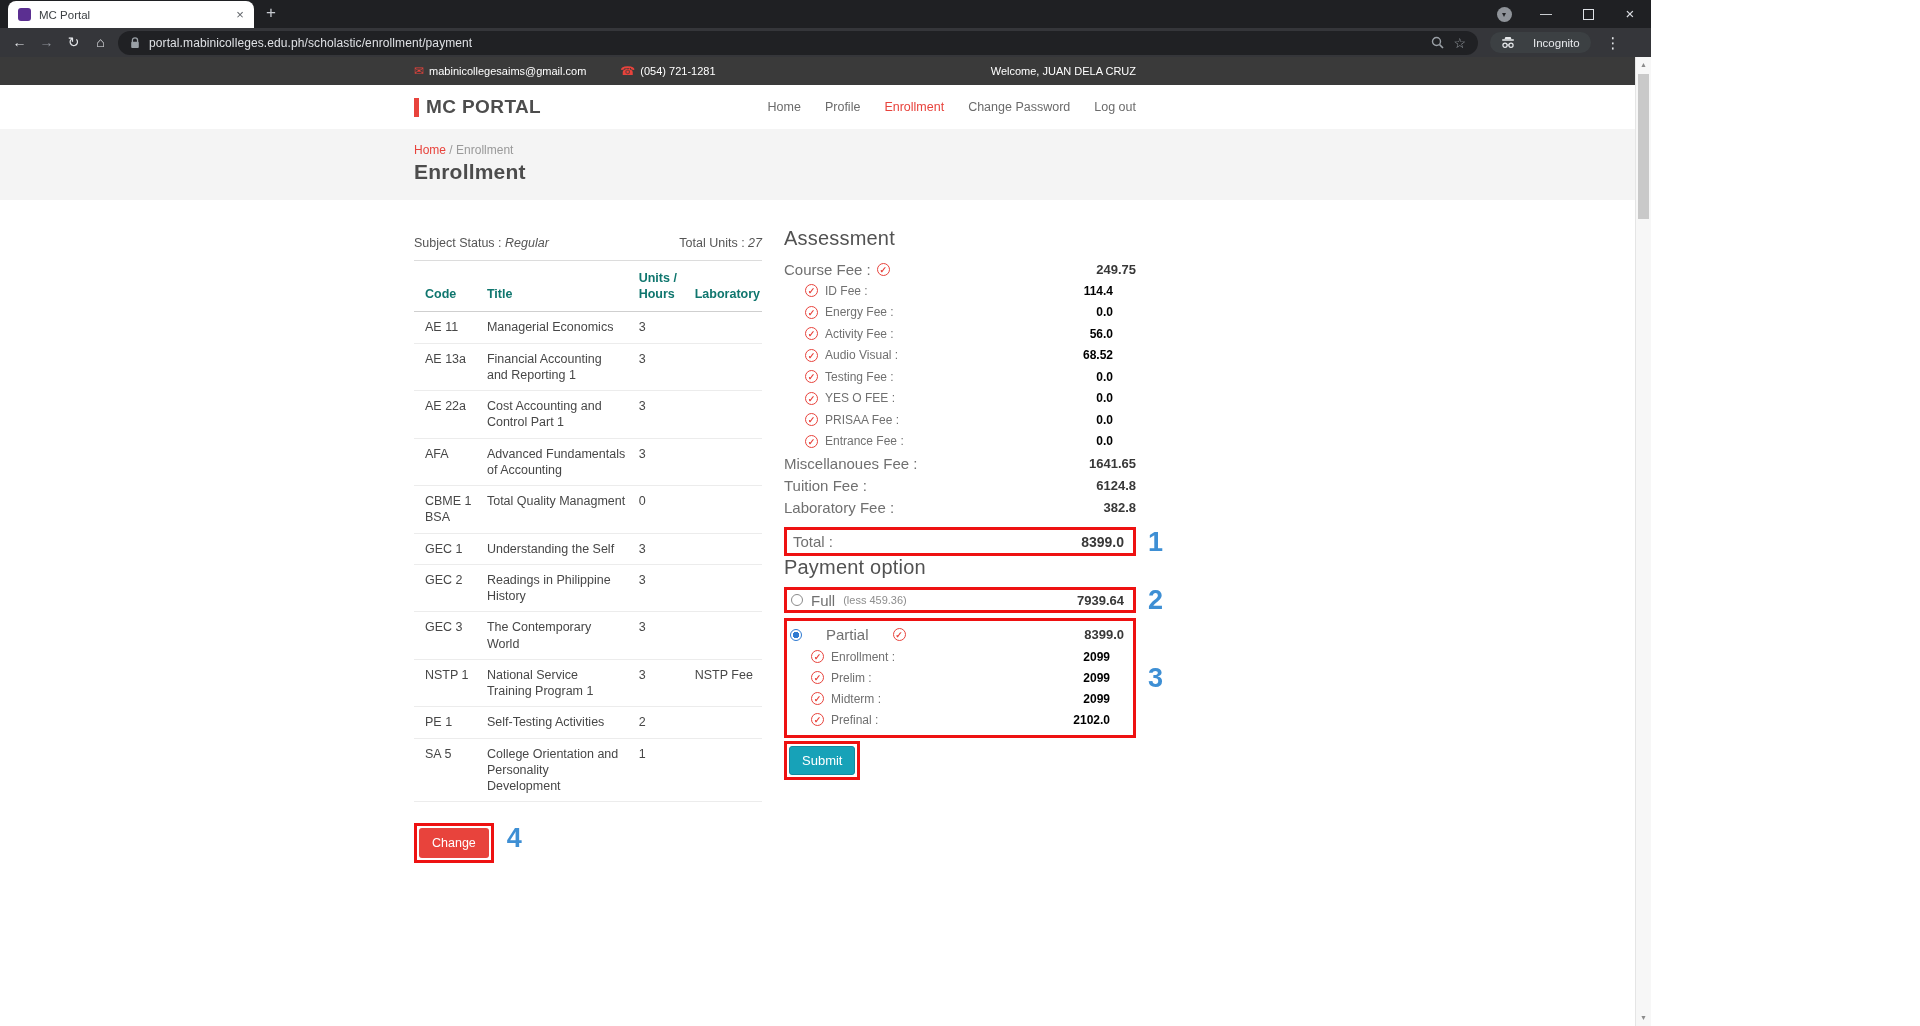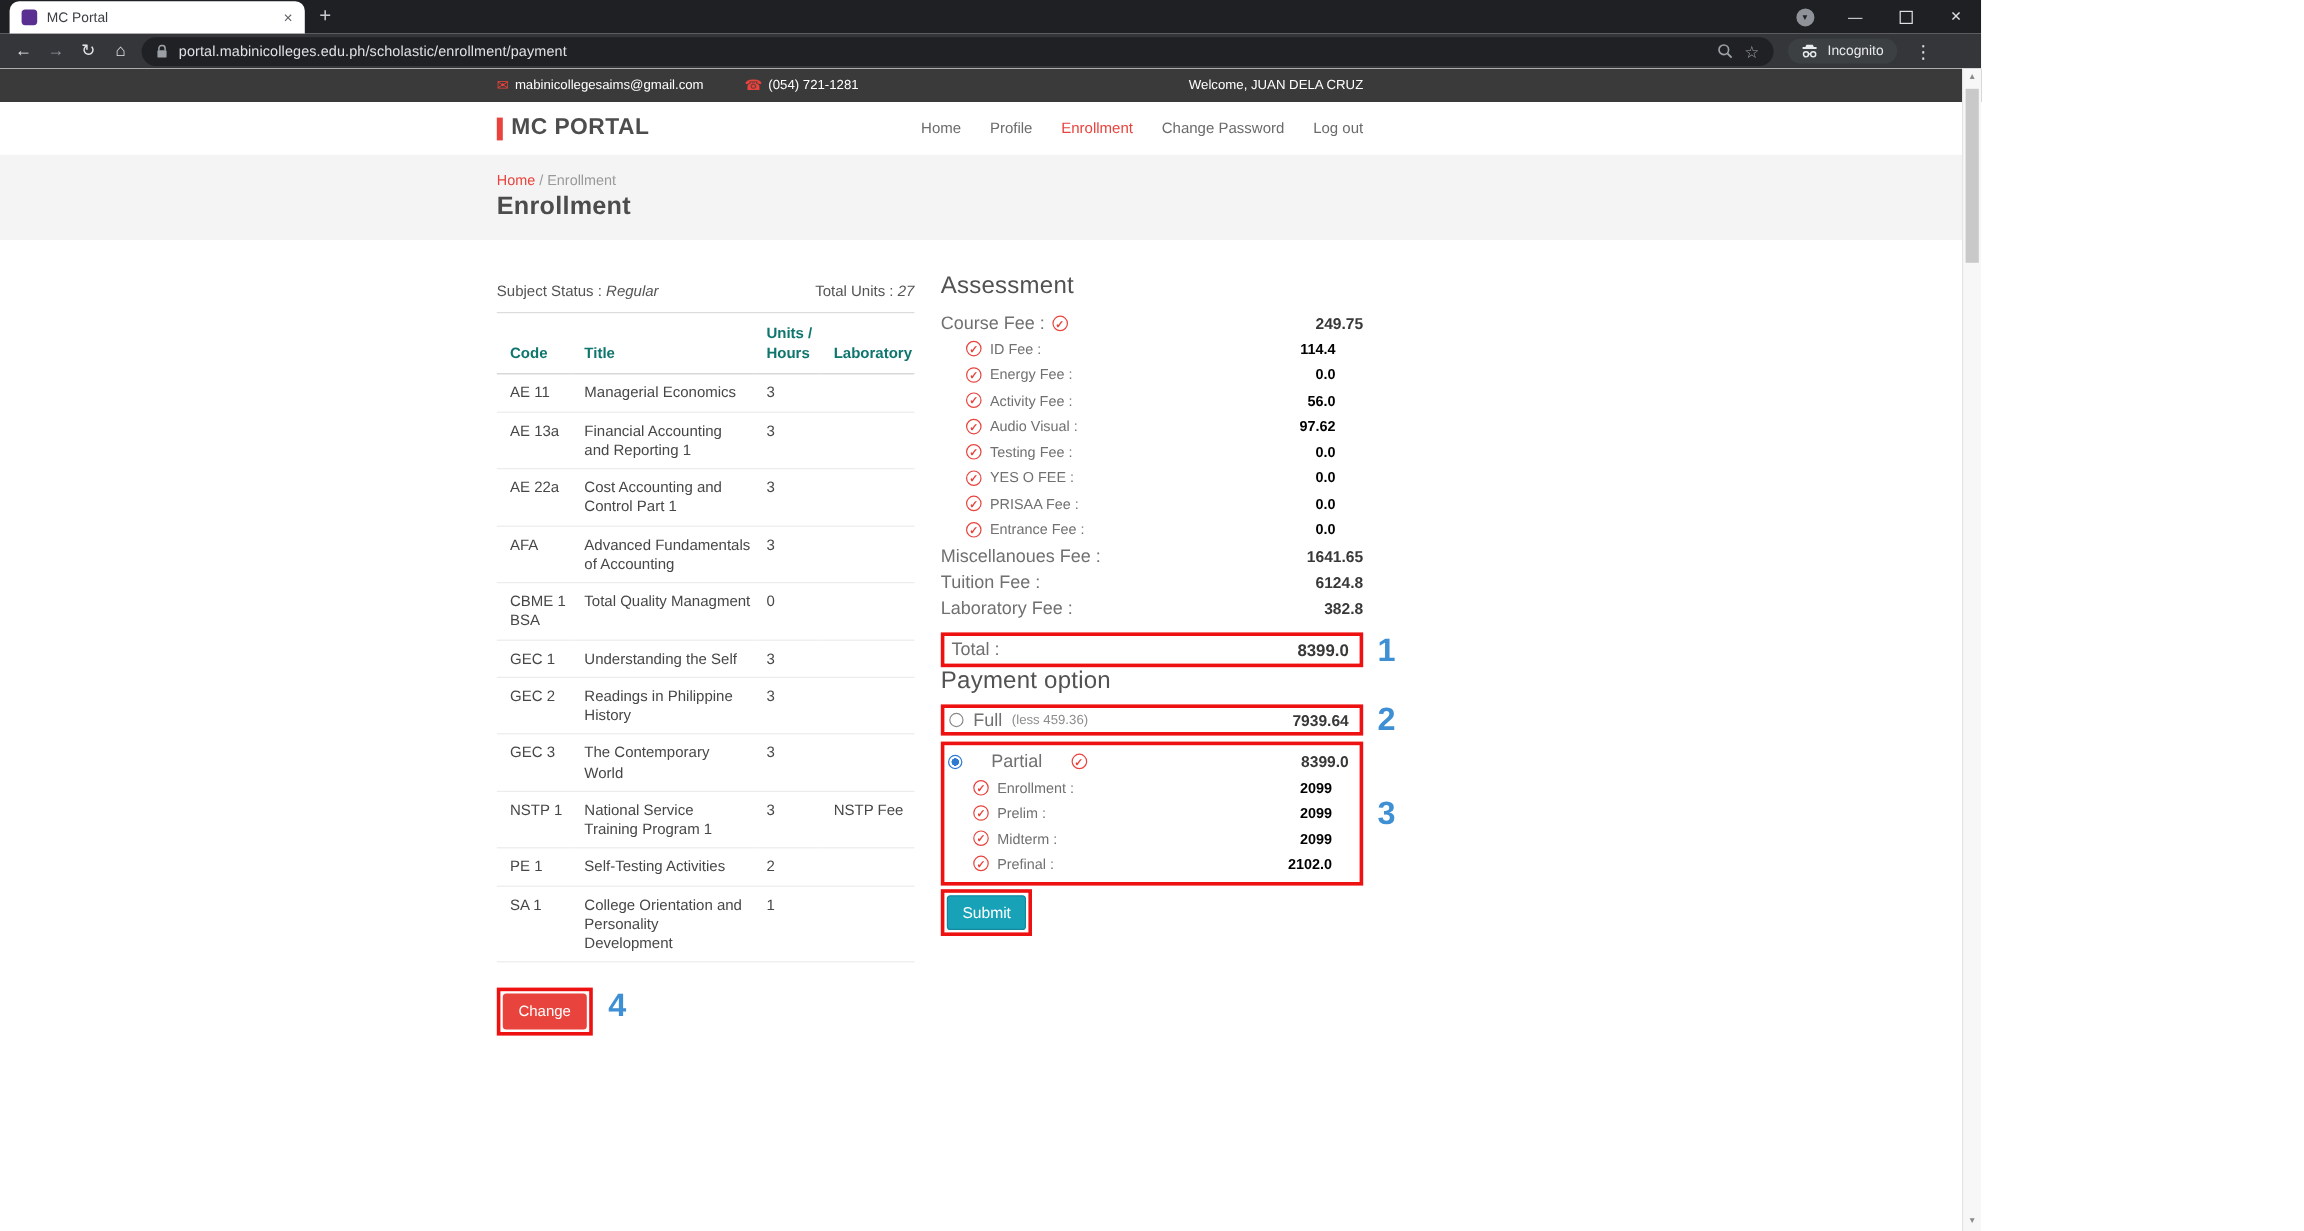--- a/index.html
+++ b/index.html
@@ -27,21 +27,21 @@
   .max-box{display:inline-block;width:9px;height:9px;border:1px solid #dee1e6;vertical-align:middle;}
 
   
   .toolbar{height:29px;background:#35363a;display:flex;align-items:center;padding-left:6px;}
   .tbtn{width:27px;height:27px;line-height:27px;text-align:center;color:#e3e5e8;font-size:14px;flex:none;}
   .tbtn.dim{color:#8f939a;}
   .addressbar{width:1336px;height:24px;margin-left:4px;background:#202124;border-radius:12px;display:flex;align-items:center;padding:0 12px;gap:9px;flex:none;}
   .url{flex:1;font-size:12px;color:#dfe1e5;letter-spacing:.1px;white-space:nowrap;overflow:hidden;}
   .ab-icon{flex:none;display:flex;align-items:center;}
   .star{font-size:14px;color:#9aa0a6;line-height:24px;}
-  .incog{margin-left:12px;height:21px;border-radius:11px;background:#3c4043;color:#e8eaed;font-size:11.5px;display:flex;align-items:center;gap:8px;padding:0 11px;flex:none;}
+  .incog{margin-left:12px;height:21px;border-radius:11px;background:#3c4043;color:#e8eaed;font-size:11.5px;display:flex;align-items:center;gap:18px;padding:0 11px;flex:none;}
   .menu-dots{margin-left:10px;color:#e3e5e8;font-size:15px;width:24px;text-align:center;flex:none;}
 
   
   .page{position:absolute;top:57px;left:0;width:1904px;height:969px;background:#fff;overflow:hidden;}
   .container{width:722px;margin-left:414px;}
 
   .infobar{height:28px;background:#3a3a3a;}
   .infobar .container{display:flex;align-items:center;height:100%;gap:34px;font-size:11px;color:#fff;}
   .chip{display:flex;align-items:center;gap:5px;}
   .chip .ic{color:var(--accent);font-size:12px;}
@@ -298,21 +298,21 @@
                 <td>3</td>
                 <td>NSTP Fee</td>
               </tr>
             <tr>
                 <td>PE 1</td>
                 <td>Self-Testing Activities</td>
                 <td>2</td>
                 <td></td>
               </tr>
             <tr>
-                <td>SA 1</td>
+                <td>SA 5</td>
                 <td>College Orientation and Personality Development</td>
                 <td>1</td>
                 <td></td>
               </tr>
           </tbody>
         </table>
         <div class="change-wrap">
           <span class="annot">
             <button class="btn-change">Change</button>
           </span>
@@ -340,21 +340,21 @@
             <span class="val">0.0</span>
           </div>
         <div class="fee-sub">
             <span class="check">✓</span>
             <span>Activity Fee :</span>
             <span class="val">56.0</span>
           </div>
         <div class="fee-sub">
             <span class="check">✓</span>
             <span>Audio Visual :</span>
-            <span class="val">97.62</span>
+            <span class="val">68.52</span>
           </div>
         <div class="fee-sub">
             <span class="check">✓</span>
             <span>Testing Fee :</span>
             <span class="val">0.0</span>
           </div>
         <div class="fee-sub">
             <span class="check">✓</span>
             <span>YES O FEE :</span>
             <span class="val">0.0</span>

